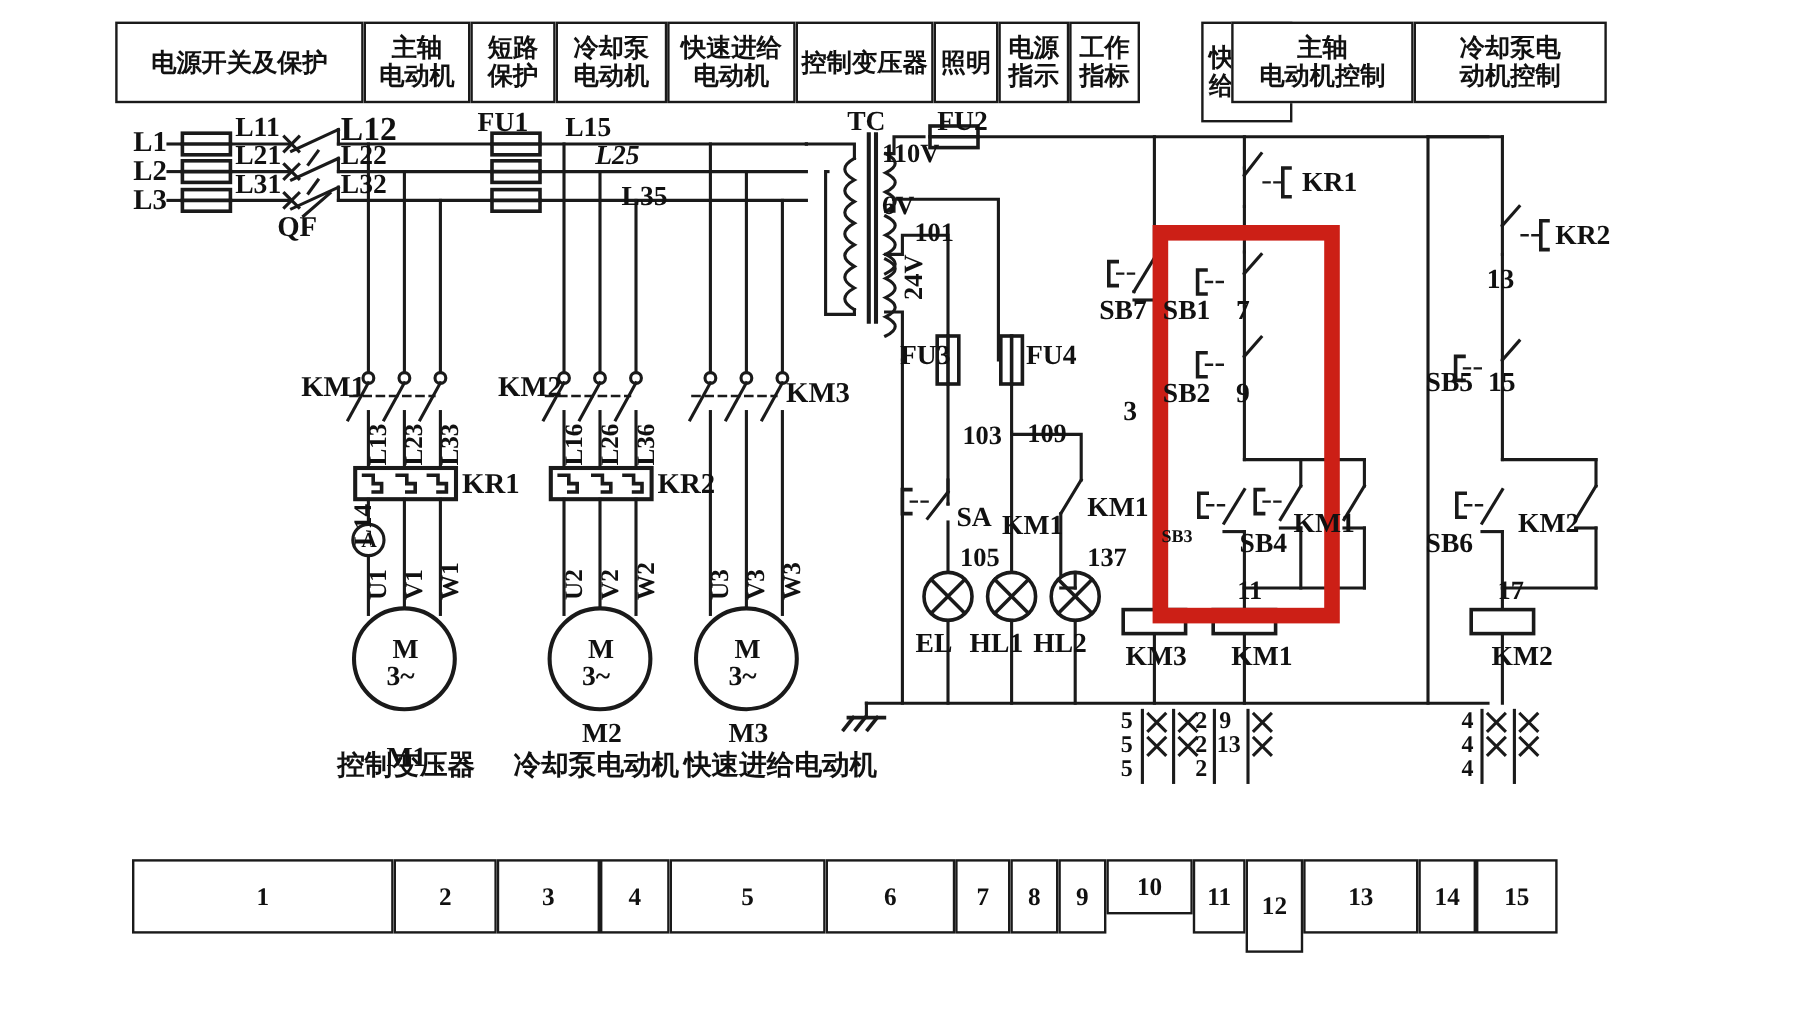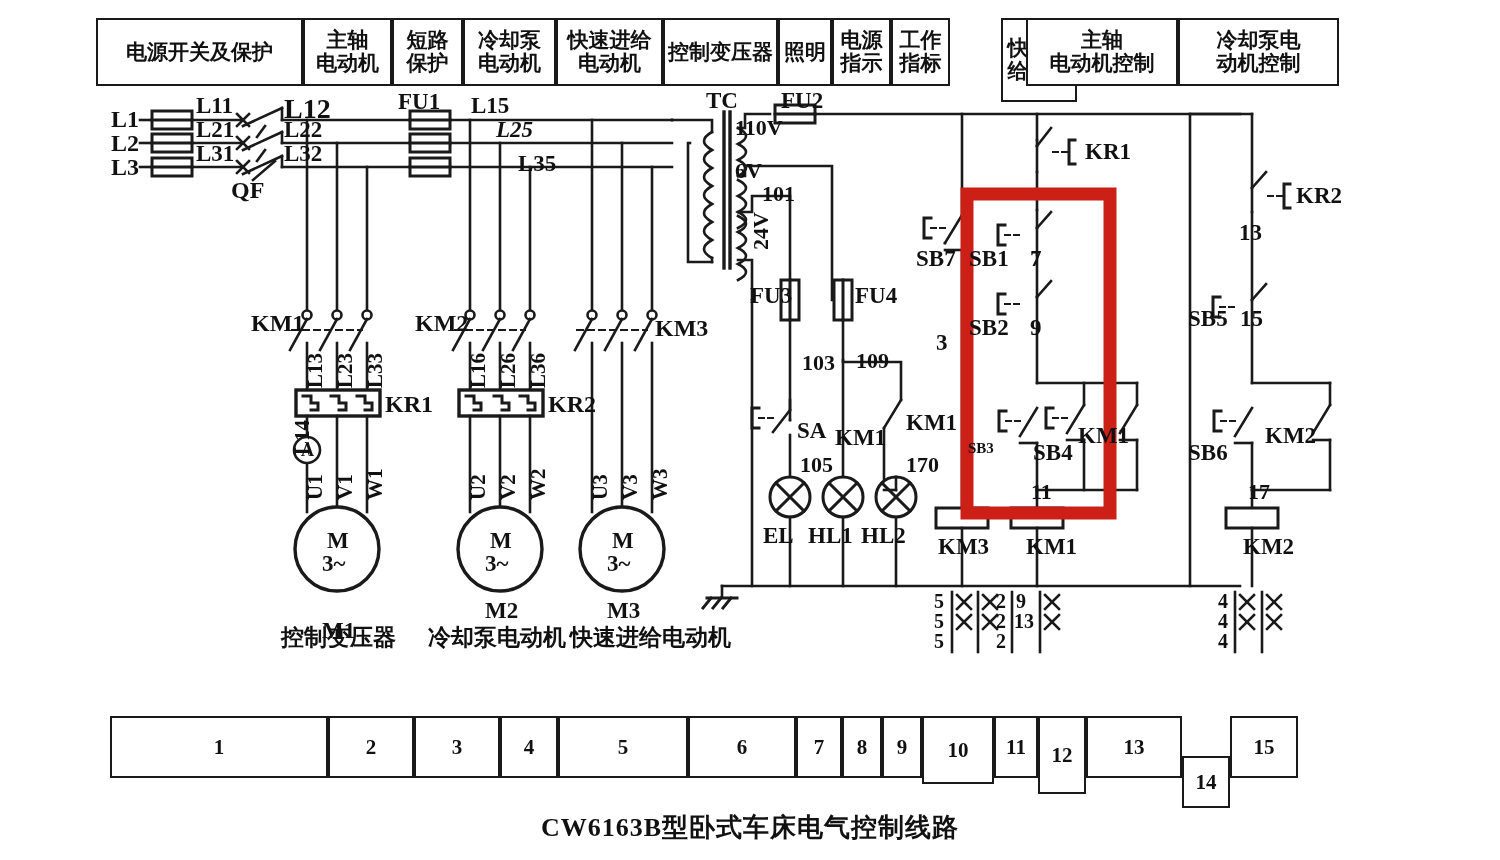--- a/index.html
+++ b/index.html
@@ -407,33 +407,33 @@
       </div>
     <div class="cell numcell" style="left:796px;top:716px;width:46px;height:62px;">
         <span>7</span>
       </div>
     <div class="cell numcell" style="left:842px;top:716px;width:40px;height:62px;">
         <span>8</span>
       </div>
     <div class="cell numcell" style="left:882px;top:716px;width:40px;height:62px;">
         <span>9</span>
       </div>
-    <div class="cell numcell" style="left:922px;top:716px;width:72px;height:68px;text-align:right;">
+    <div class="cell numcell" style="left:922px;top:716px;width:72px;height:46px;text-align:right;">
         <span>10</span>
       </div>
     <div class="cell numcell" style="left:994px;top:716px;width:44px;height:62px;">
         <span>11</span>
       </div>
     <div class="cell numcell" style="left:1038px;top:716px;width:48px;height:78px;">
         <span>12</span>
       </div>
     <div class="cell numcell" style="left:1086px;top:716px;width:96px;height:62px;">
         <span>13</span>
       </div>
-    <div class="cell numcell" style="left:1182px;top:716px;width:48px;height:52px;margin-top:40px;">
+    <div class="cell numcell" style="left:1182px;top:716px;width:48px;height:62px;">
         <span>14</span>
       </div>
     <div class="cell numcell" style="left:1230px;top:716px;width:68px;height:62px;">
         <span>15</span>
       </div>
   </div>
 
   <div class="lbl" style="left:111px;top:106px;font-size:24px;">L1</div>
   <div class="lbl" style="left:111px;top:130px;font-size:24px;">L2</div>
   <div class="lbl" style="left:111px;top:154px;font-size:24px;">L3</div>
@@ -499,21 +499,21 @@
   <div class="lbl" style="left:735px;top:158px;font-size:22px;">6V</div>
   <div class="lbl rot" style="left:748px;top:250px;font-size:22px;">24V</div>
   <div class="lbl" style="left:762px;top:181px;font-size:22px;">101</div>
   <div class="lbl" style="left:781px;top:88px;font-size:23px;">FU2</div>
   <div class="lbl" style="left:750px;top:283px;font-size:23px;">FU3</div>
   <div class="lbl" style="left:855px;top:283px;font-size:23px;">FU4</div>
 
   <div class="lbl" style="left:802px;top:350px;font-size:22px;">103</div>
   <div class="lbl" style="left:800px;top:452px;font-size:22px;">105</div>
   <div class="lbl" style="left:856px;top:348px;font-size:22px;">109</div>
-  <div class="lbl" style="left:906px;top:452px;font-size:22px;">170</div>
+  <div class="lbl" style="left:906px;top:452px;font-size:22px;">137</div>
   <div class="lbl" style="left:797px;top:418px;font-size:23px;">SA</div>
   <div class="lbl" style="left:835px;top:425px;font-size:23px;">KM1</div>
   <div class="lbl" style="left:906px;top:410px;font-size:23px;">KM1</div>
   <div class="lbl" style="left:763px;top:523px;font-size:23px;">EL</div>
   <div class="lbl" style="left:808px;top:523px;font-size:23px;">HL1</div>
   <div class="lbl" style="left:861px;top:523px;font-size:23px;">HL2</div>
 
   <div class="lbl" style="left:916px;top:246px;font-size:23px;">SB7</div>
   <div class="lbl" style="left:936px;top:330px;font-size:23px;">3</div>
   <div class="lbl" style="left:938px;top:534px;font-size:23px;">KM3</div>
@@ -543,15 +543,14 @@
   <div class="lbl" style="left:934px;top:630px;font-size:20px;">5</div>
   <div class="lbl" style="left:996px;top:590px;font-size:20px;">2</div>
   <div class="lbl" style="left:996px;top:610px;font-size:20px;">2</div>
   <div class="lbl" style="left:996px;top:630px;font-size:20px;">2</div>
   <div class="lbl" style="left:1016px;top:590px;font-size:20px;">9</div>
   <div class="lbl" style="left:1014px;top:610px;font-size:20px;">13</div>
   <div class="lbl" style="left:1218px;top:590px;font-size:20px;">4</div>
   <div class="lbl" style="left:1218px;top:610px;font-size:20px;">4</div>
   <div class="lbl" style="left:1218px;top:630px;font-size:20px;">4</div>
 
-  <div class="cap" style="left:0px;top:810px;width:1500px;text-align:center;">CW6163B型卧式车床电气控制线路</div>
 
 </div>
 
 </body></html>

